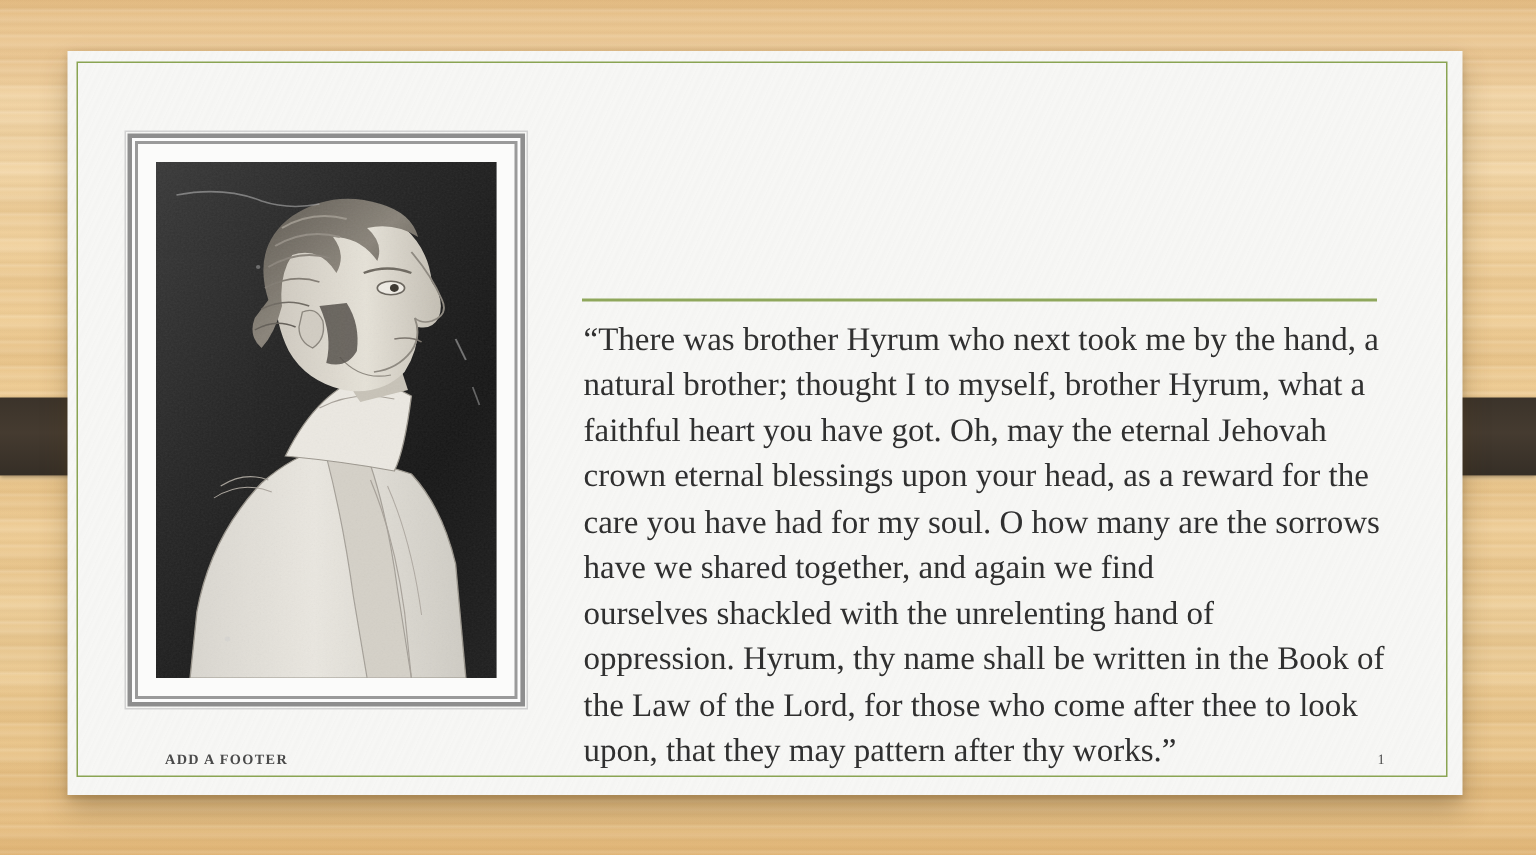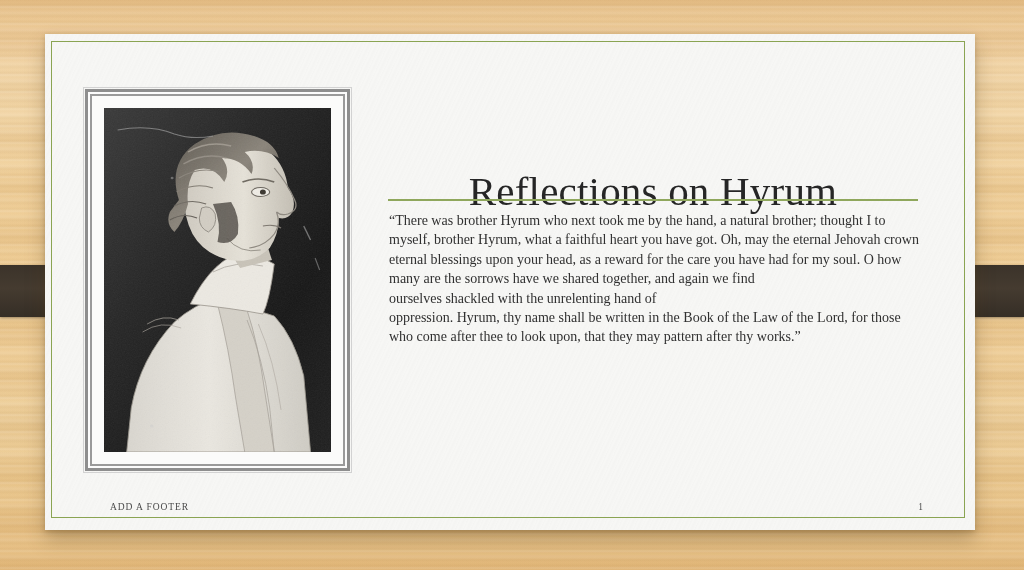--- a/index.html
+++ b/index.html
@@ -151,36 +151,37 @@
     height: 2px;
     background: #8fa75c;
   }
 
   
   .quote {
     position: absolute;
     left: 344px;
     top: 177px;
     width: 535px;
-    font-size: 14px;
+    font-size: 22px;
     line-height: 1.385;
     color: #303030;
     font-family: "Liberation Serif", serif;
     white-space: pre-line;
   }
 
   
   .footer-text {
     position: absolute;
     left: 65px;
     bottom: 18px;
     font-size: 9.5px;
     letter-spacing: 0.9px;
     color: #4a4a4a;
     font-family: "Liberation Serif", serif;
+    font-weight: bold;
   }
   .page-number {
     position: absolute;
     right: 52px;
     bottom: 18px;
     font-size: 9.5px;
     color: #4a4a4a;
     font-family: "Liberation Serif", serif;
   }
 </style>
@@ -278,21 +279,20 @@
           <path d="M12 22 Q40 16 62 26 Q78 32 96 28" fill="none" stroke="#b9b9b9" stroke-width="1" opacity="0.55"></path>
           <path d="M176 118 L182 132" stroke="#c9c9c9" stroke-width="1.2" opacity="0.5"></path>
           <path d="M186 150 L190 162" stroke="#bfbfbf" stroke-width="1" opacity="0.45"></path>
           <circle cx="42" cy="318" r="1.6" fill="#cfcfcf" opacity="0.45"></circle>
           <circle cx="60" cy="70" r="1.3" fill="#cccccc" opacity="0.4"></circle>
           <rect x="0" y="0" width="200" height="344" filter="url(#grain)" fill="none" opacity="0.35"></rect>
         </svg>
       </div>
     </div>
 
-    <h1 class="title">Reflections on Hyrum</h1>
     <div class="title-rule"></div>
 
     <div class="quote">“There was brother Hyrum who next took me by the hand, a natural brother; thought I to myself, brother Hyrum, what a faithful heart you have got. Oh, may the eternal Jehovah crown eternal blessings upon your head, as a reward for the care you have had for my soul. O how many are the sorrows have we shared together, and again we find
 ourselves shackled with the unrelenting hand of
 oppression. Hyrum, thy name shall be written in the Book of the Law of the Lord, for those who come after thee to look upon, that they may pattern after thy works.”</div>
 
     <div class="footer-text">ADD A FOOTER</div>
     <div class="page-number">1</div>
   </div>
 </div>

